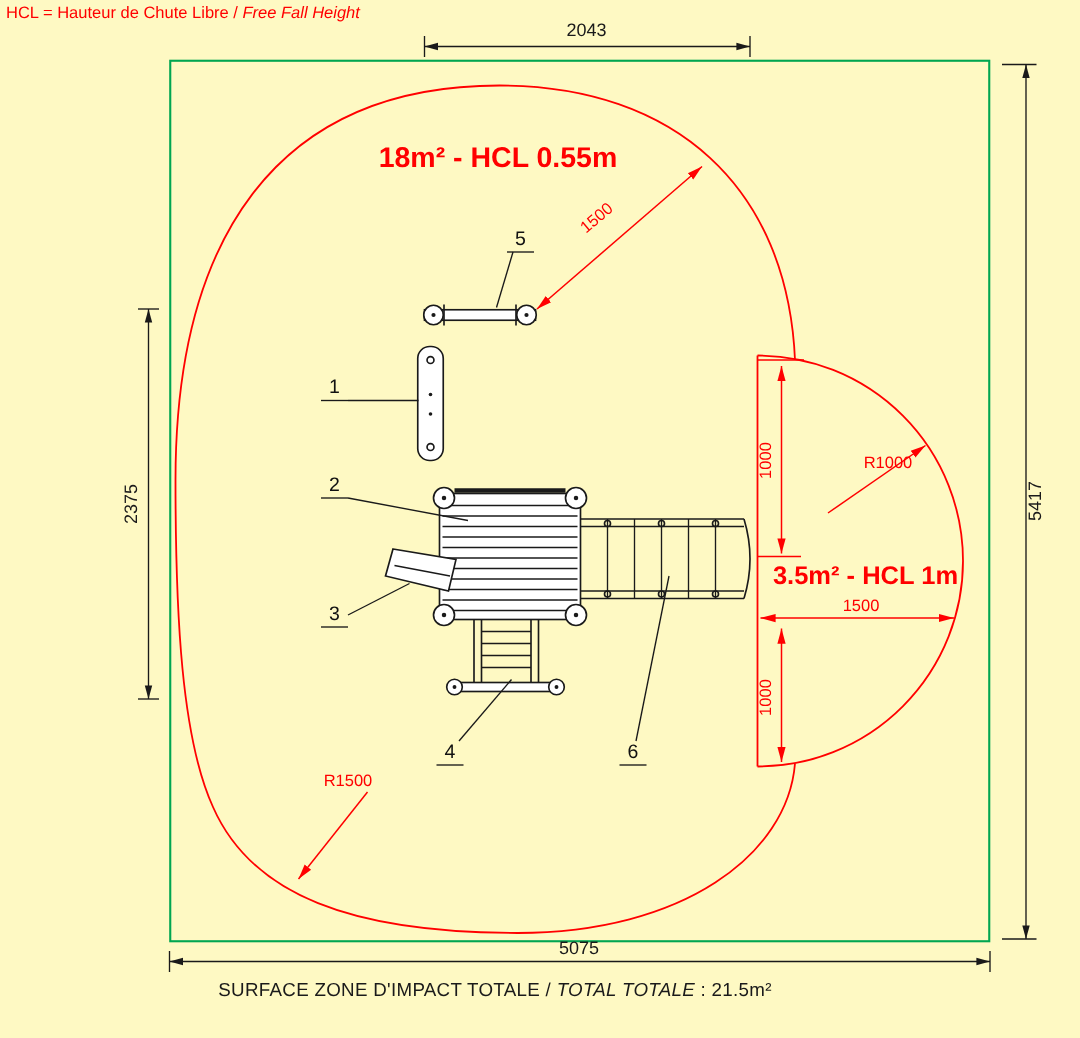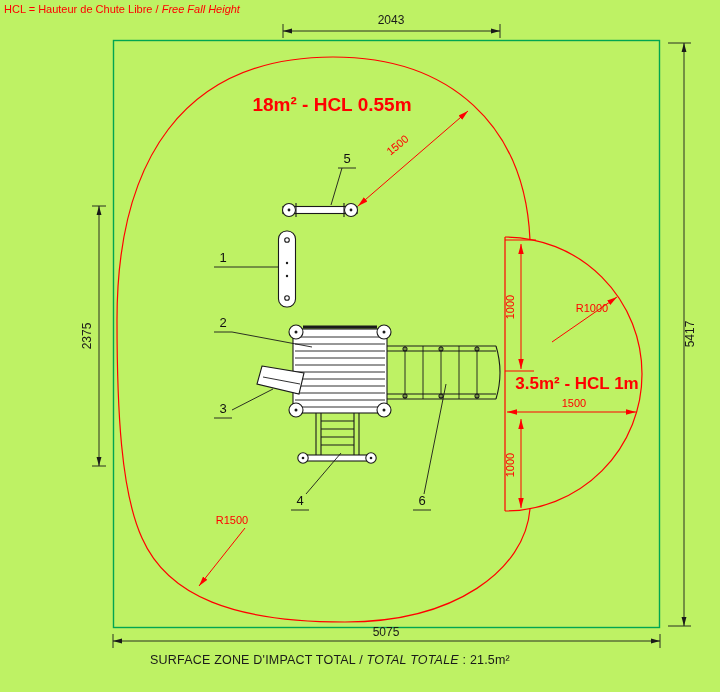--- a/index.html
+++ b/index.html
@@ -1,17 +1,17 @@
 <!DOCTYPE html>
 <html><head>
 <meta charset="utf-8">
 <style>
   html,body{margin:0;padding:0;background:#fff;}
   .canvas{
-    position:relative;width:720px;height:692px;background:#bef264;
+    position:relative;width:720px;height:692px;background:#fef9c3;
     font-family:"Liberation Sans",sans-serif;overflow:hidden;
   }
   .hdr{
     position:absolute;left:4px;top:3px;font-size:11px;color:#ff0000;white-space:nowrap;
   }
   .hdr .it{font-style:italic;}
   .ftr{
     position:absolute;left:0;right:60px;top:653px;text-align:center;
     font-size:12.5px;color:#1a1a1a;letter-spacing:.2px;white-space:nowrap;
   }
@@ -221,19 +221,19 @@
       <line class="thin" x1="338" y1="168" x2="356" y2="168"></line>
       <line class="thin" x1="342" y1="168" x2="331" y2="205"></line>
 
       <text class="lbl" x="422" y="505" text-anchor="middle">6</text>
       <line class="thin" x1="413" y1="510" x2="431" y2="510"></line>
       <line class="thin" x1="424" y1="494" x2="446" y2="384"></line>
     </g>
   </svg>
 
   <div class="ftr">
-    <span>SURFACE ZONE D'IMPACT TOTAL</span>
+    <span>SURFACE ZONE D'IMPACT TOTALE</span>
     <span>/</span>
     <span class="it">TOTAL TOTALE</span>
     <span>: 21.5m²</span>
   </div>
 
 </div>
 
 </body></html>

